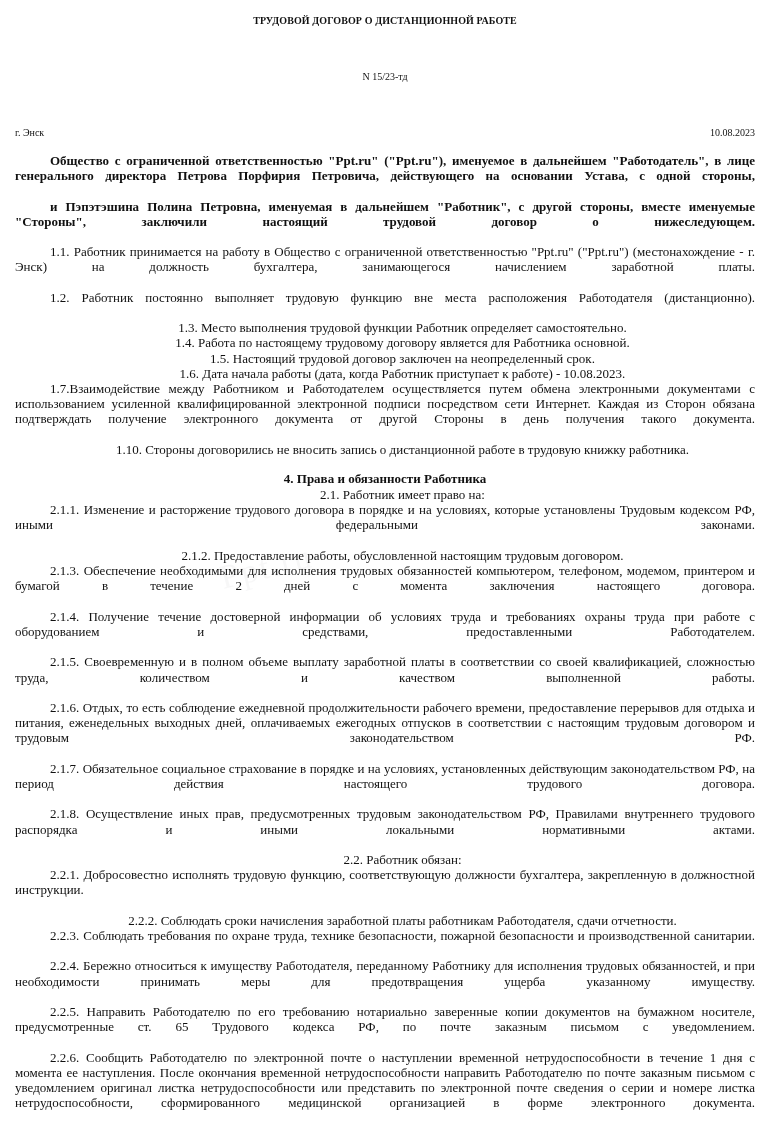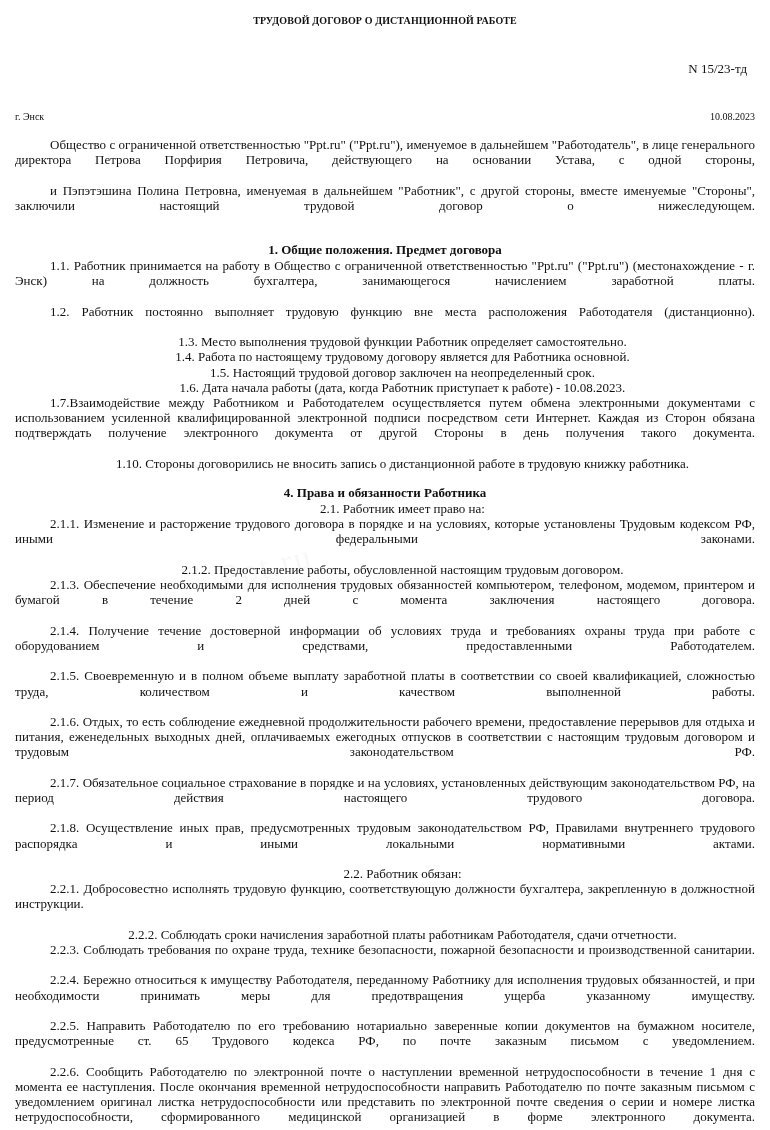--- a/index.html
+++ b/index.html
@@ -59,23 +59,23 @@
   .doc-title {
     text-align: center;
     font-weight: bold;
     font-size: 10px;
     letter-spacing: 0.1px;
     margin: 0;
     padding-top: 13px;
     line-height: 15px;
   }
   .doc-number {
-    text-align: right;
-    font-size: 13px;
-    margin: 8px;
+    text-align: center;
+    font-size: 10px;
+    margin: 16px;
     padding-top: 25px;
     line-height: 15px;
   }
   .place-date {
     display: flex;
     justify-content: space-between;
     font-size: 10px;
     padding-top: 25px;
     line-height: 15px;
   }
@@ -124,27 +124,26 @@
 
     <h1 class="doc-title">ТРУДОВОЙ ДОГОВОР О ДИСТАНЦИОННОЙ РАБОТЕ</h1>
 
     <p class="doc-number">N 15/23-тд</p>
 
     <div class="place-date">
       <span class="city">г. Энск</span>
       <span class="date">10.08.2023</span>
     </div>
 
-    <div style="padding-top:13px;">
+    <div style="padding-top:13px;font-weight:bold;">
       <p class="para">Общество с ограниченной ответственностью "Ppt.ru" ("Ppt.ru"), именуемое в дальнейшем "Работодатель", в лице генерального директора Петрова Порфирия Петровича, действующего на основании Устава, с одной стороны,</p>
       <p class="para">и Пэпэтэшина Полина Петровна, именуемая в дальнейшем "Работник", с другой стороны, вместе именуемые "Стороны", заключили настоящий трудовой договор о нижеследующем.</p>
     </div>
 
     <div>
-      <h2 class="section-heading">1. Общие положения. Предмет договора</h2>
       <p class="para">1.1. Работник принимается на работу в Общество с ограниченной ответственностью "Ppt.ru" ("Ppt.ru") (местонахождение - г. Энск) на должность бухгалтера, занимающегося начислением заработной платы.</p>
       <p class="para">1.2. Работник постоянно выполняет трудовую функцию вне места расположения Работодателя (дистанционно).</p>
       <p class="para nojustify">1.3. Место выполнения трудовой функции Работник определяет самостоятельно.</p>
       <p class="para nojustify">1.4. Работа по настоящему трудовому договору является для Работника основной.</p>
       <p class="para nojustify">1.5. Настоящий трудовой договор заключен на неопределенный срок.</p>
       <p class="para nojustify">1.6. Дата начала работы (дата, когда Работник приступает к работе) - 10.08.2023.</p>
       <p class="para">1.7.Взаимодействие между Работником и Работодателем осуществляется путем обмена электронными документами с использованием усиленной квалифицированной электронной подписи посредством сети Интернет. Каждая из Сторон обязана подтверждать получение электронного документа от другой Стороны в день получения такого документа.</p>
       <p class="para nojustify">1.10. Стороны договорились не вносить запись о дистанционной работе в трудовую книжку работника.</p>
     </div>
 

